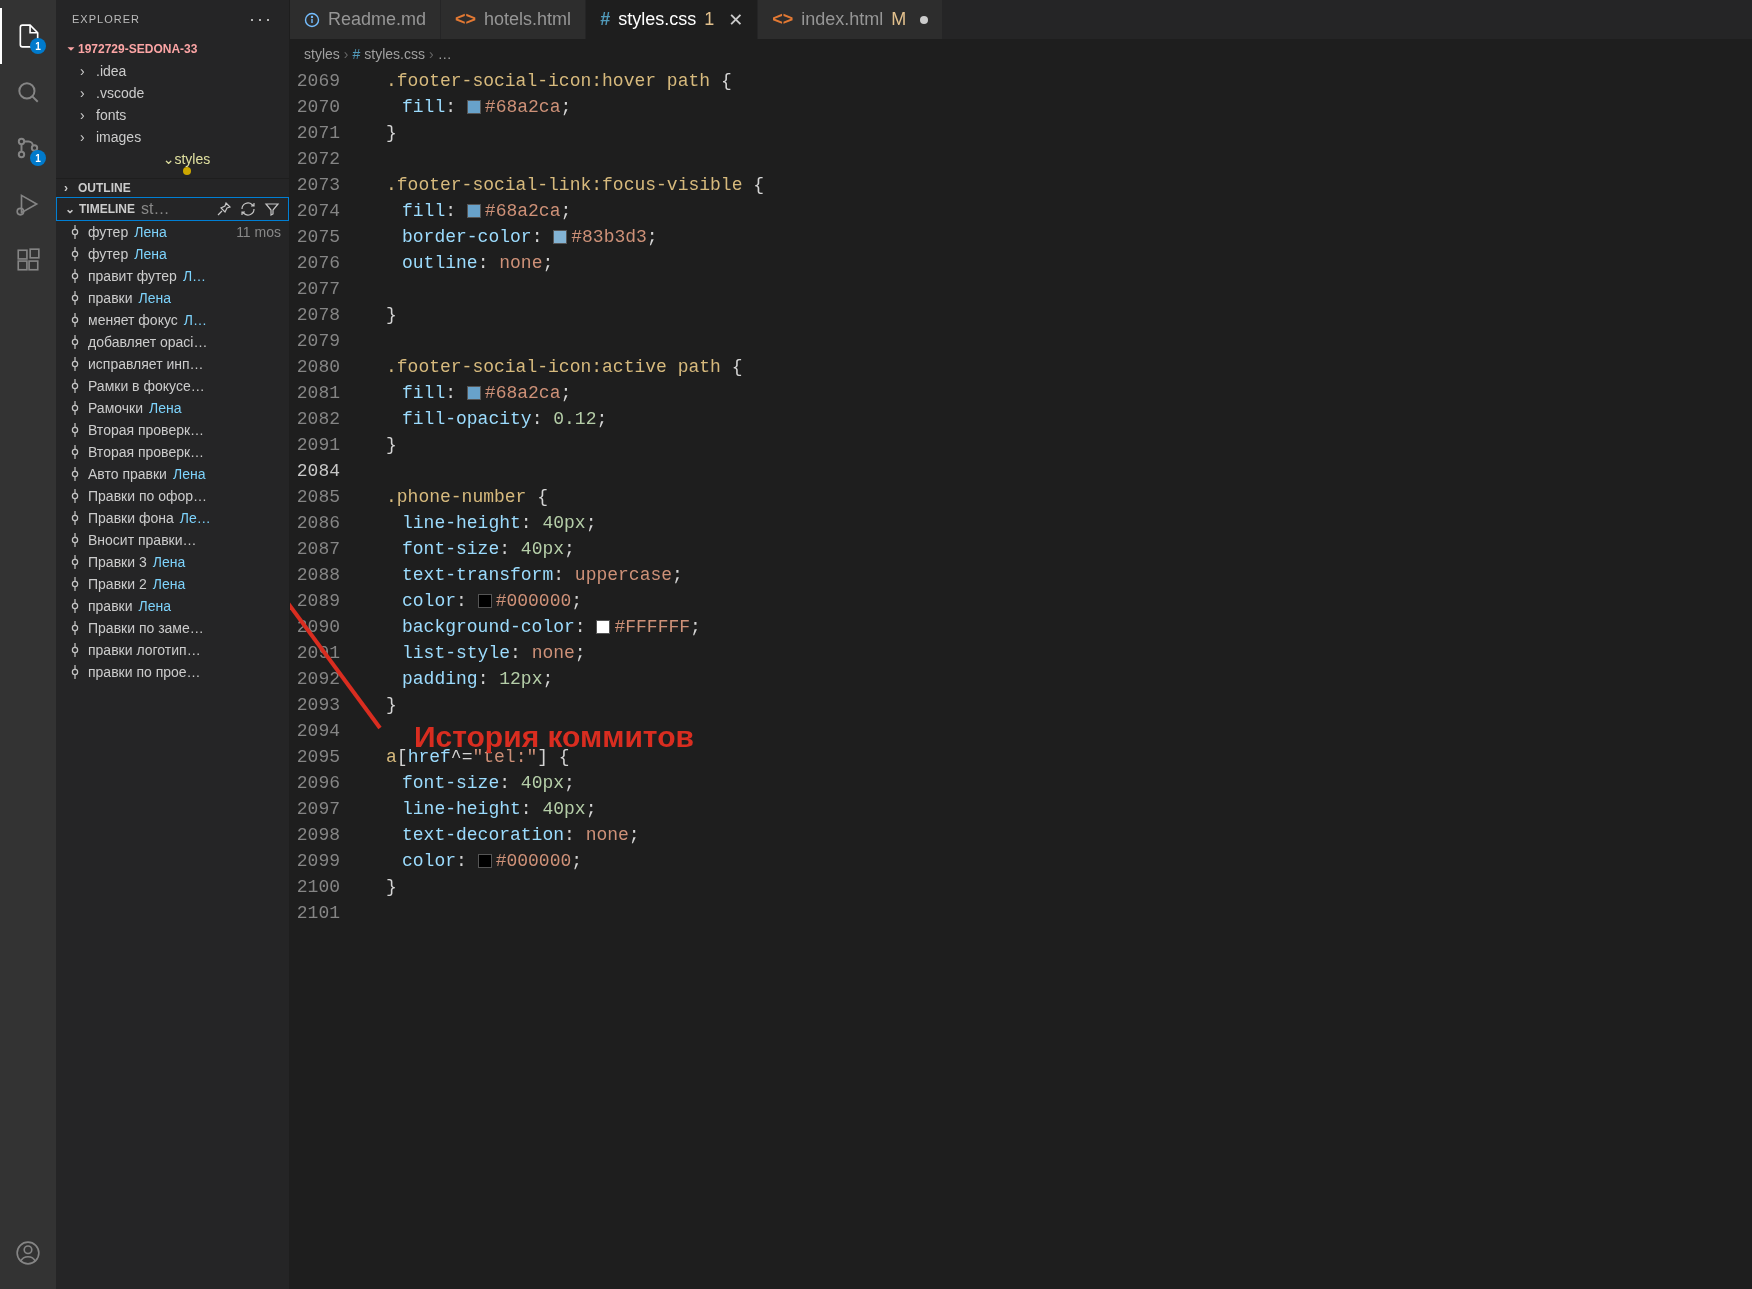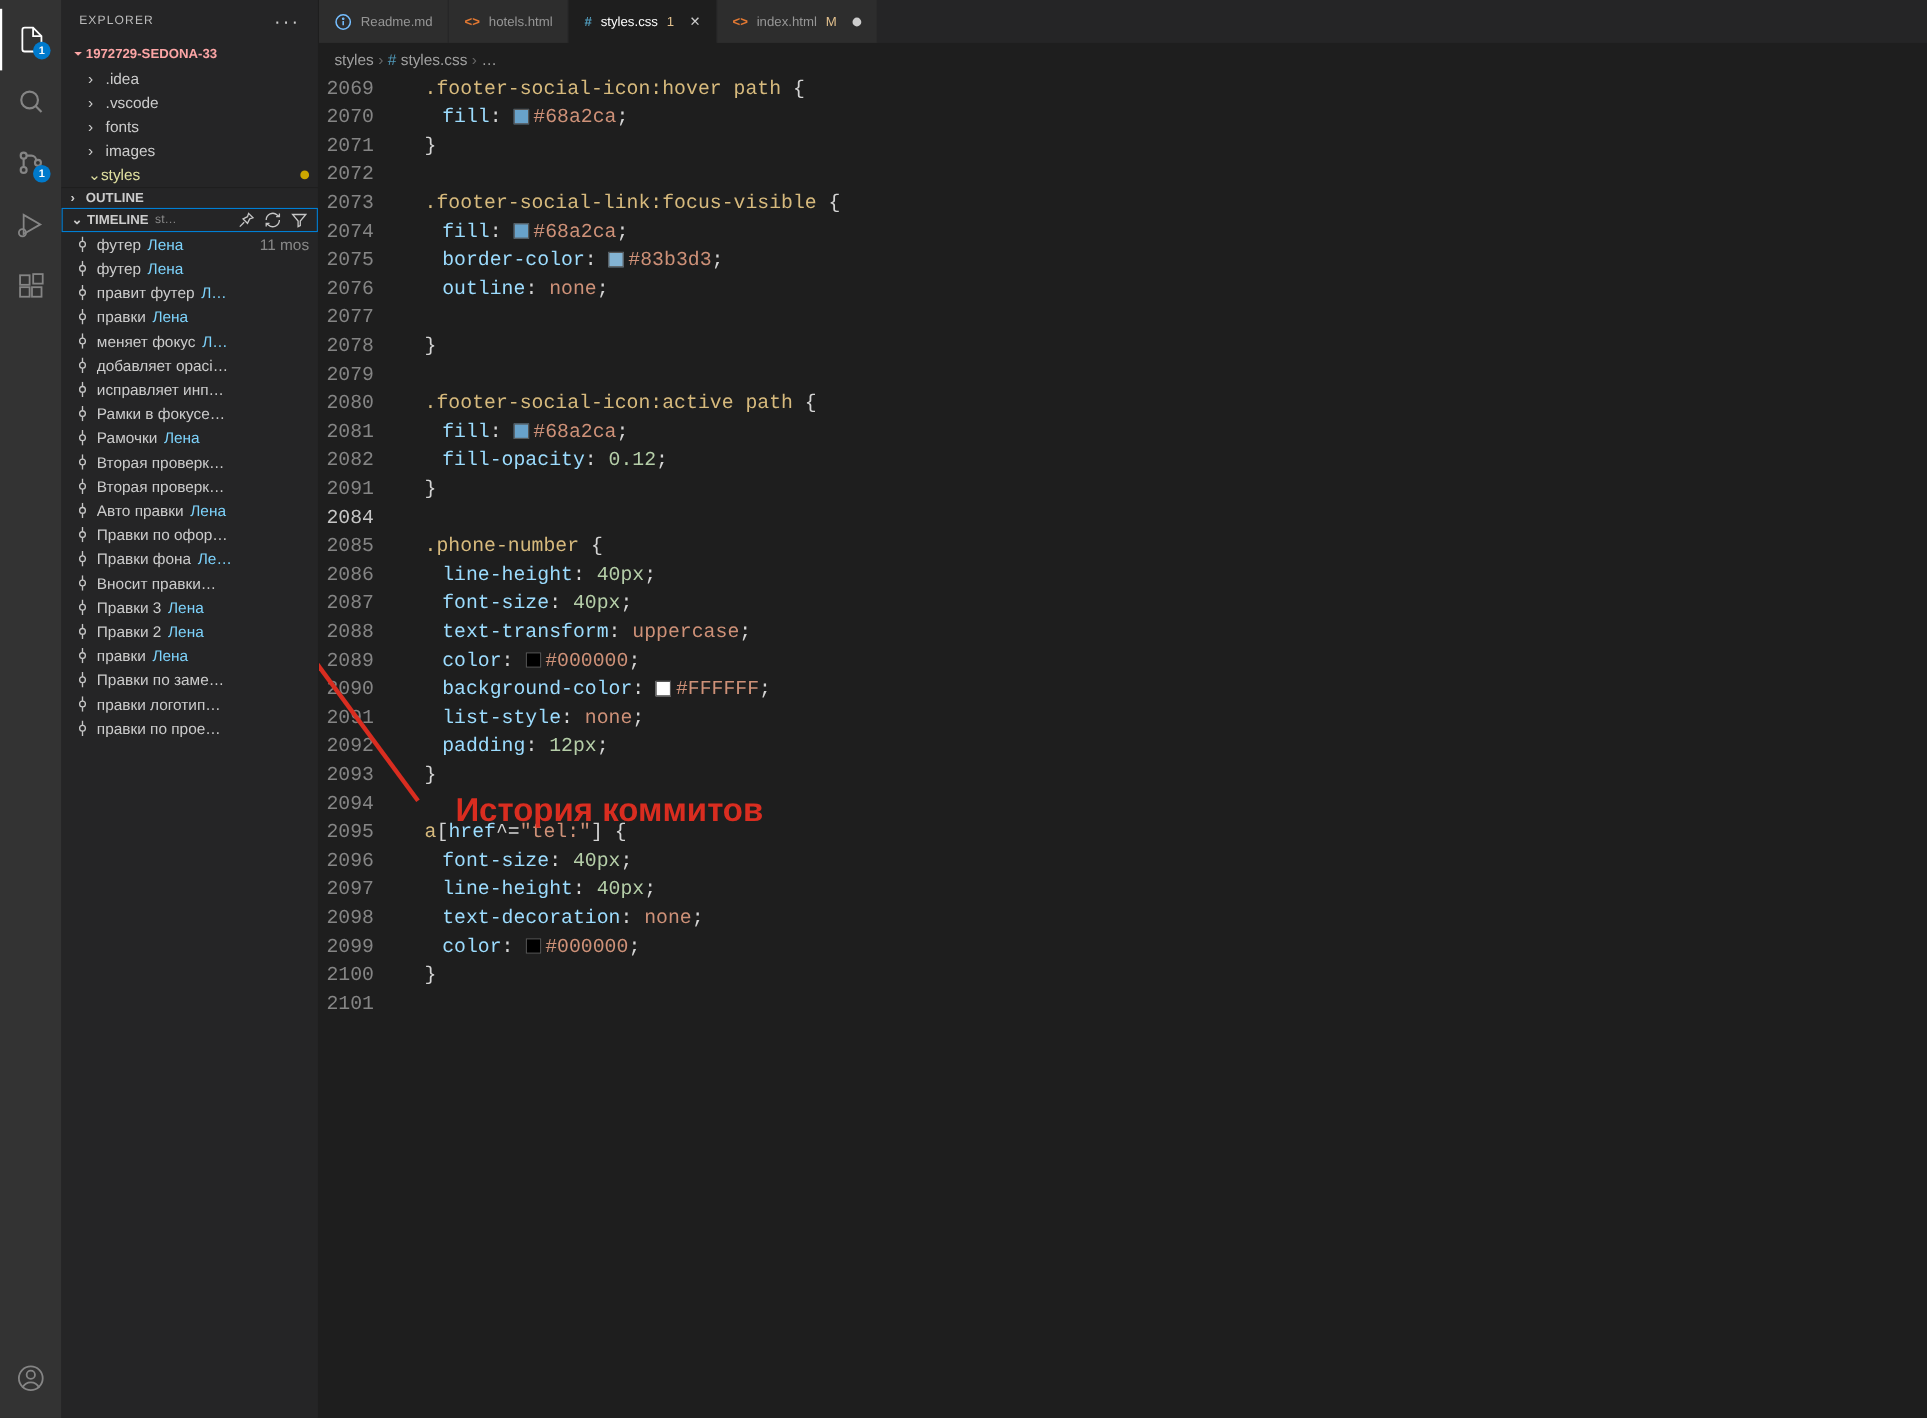--- a/index.html
+++ b/index.html
@@ -80,40 +80,40 @@
       display: flex;
       align-items: center;
       padding: 3px 4px 3px 24px;
       font-size: 14px;
       color: #cccccc;
       cursor: pointer;
       white-space: nowrap;
     }
     .tree-item.expanded { color: #e0e0a0; }
     .tree-item .chev { width: 16px; color: #cccccc; }
-    .tree-item.styles-item { padding-left: 24px; justify-content: space-between; padding-right: 8px; }
+    .tree-item.styles-item { padding-left: 36px; justify-content: space-between; padding-right: 8px; flex-direction: column; }
     .dot-indicator { width: 8px; height: 8px; background: #cca700; border-radius: 50%; }
 
     .section-header {
       display: flex;
       align-items: center;
       padding: 2px 8px;
       font-weight: 700;
       font-size: 12px;
       color: #cccccc;
       background: #252526;
       border-top: 1px solid #1e1e1e;
       cursor: pointer;
     }
     .section-header.timeline-hdr {
       border: 1px solid #007fd4;
     }
     .section-header .chev { width: 14px; }
     .section-header .spacer { flex: 1; }
-    .section-header .mini-label { font-size: 11px; color: #888888; font-weight: 400; margin-left: 6px;}
+    .section-header .mini-label { font-size: 16px; color: #888888; font-weight: 400; margin-left: 6px;}
     .hdr-actions { display: flex; gap: 8px; align-items: center; }
     .hdr-actions svg { width: 16px; height: 16px; color: #c5c5c5; }
     
     .timeline-list { flex: 1; overflow-y: auto; }
     .timeline-item {
       display: flex;
       align-items: center;
       padding: 3px 8px 3px 12px;
       font-size: 14px;
       cursor: pointer;
@@ -139,21 +139,21 @@
       align-items: stretch;
       border-bottom: 1px solid #1e1e1e;
     }
     .tab {
       display: flex;
       align-items: center;
       padding: 0 14px;
       gap: 8px;
       background: #2d2d2d;
       color: #969696;
-      font-size: 12px;
+      font-size: 18px;
       border-right: 1px solid #252526;
       cursor: pointer;
       position: relative;
     }
     .tab.active { background: #1e1e1e; color: #ffffff; }
     .tab .close { color: #cccccc; margin-left: 6px; }
     .tab .dot { width: 8px; height: 8px; background: #cccccc; border-radius: 50%; margin-left: 6px;}
     .tab .git-mod { color: #e2c08d; }
     .tab .git-num { color: #e2c08d; }
     

